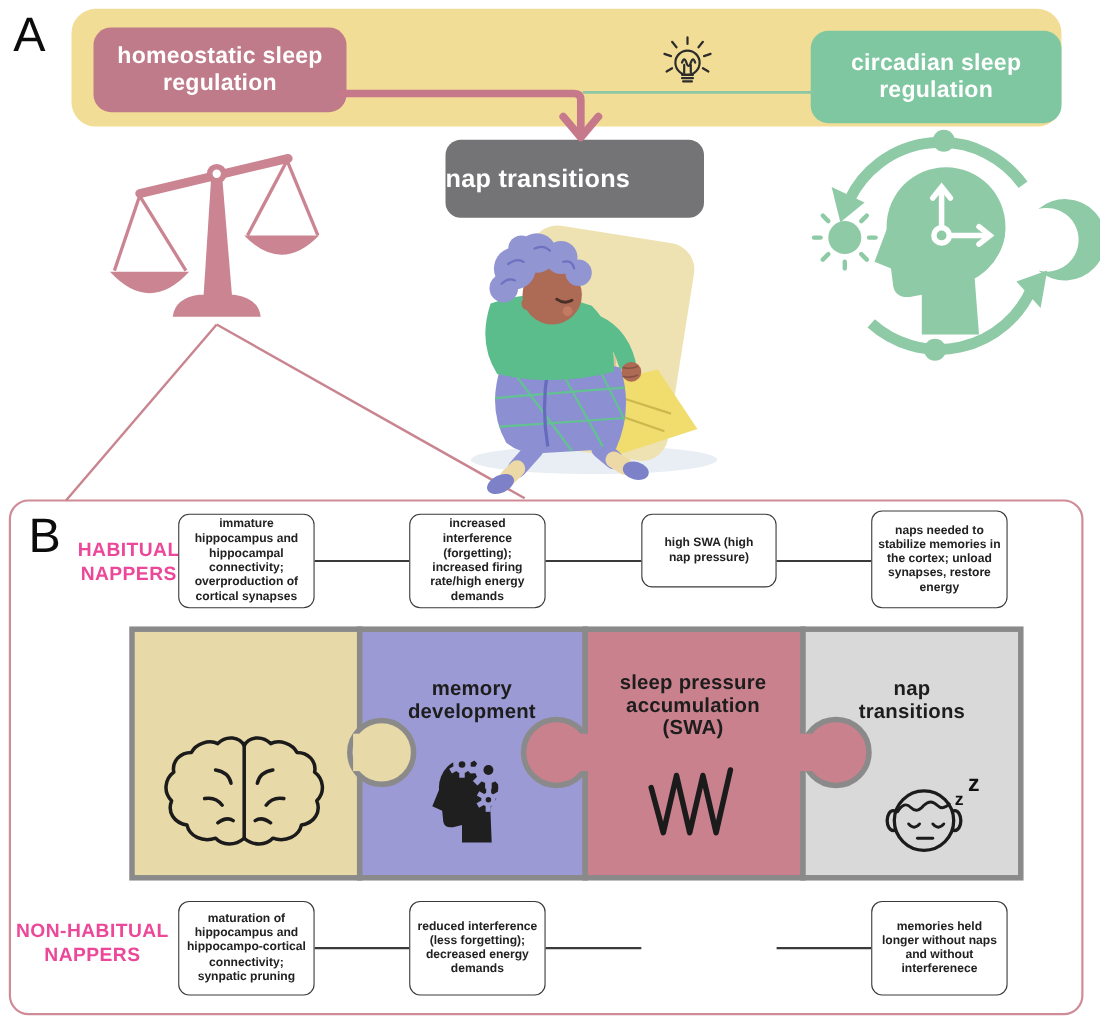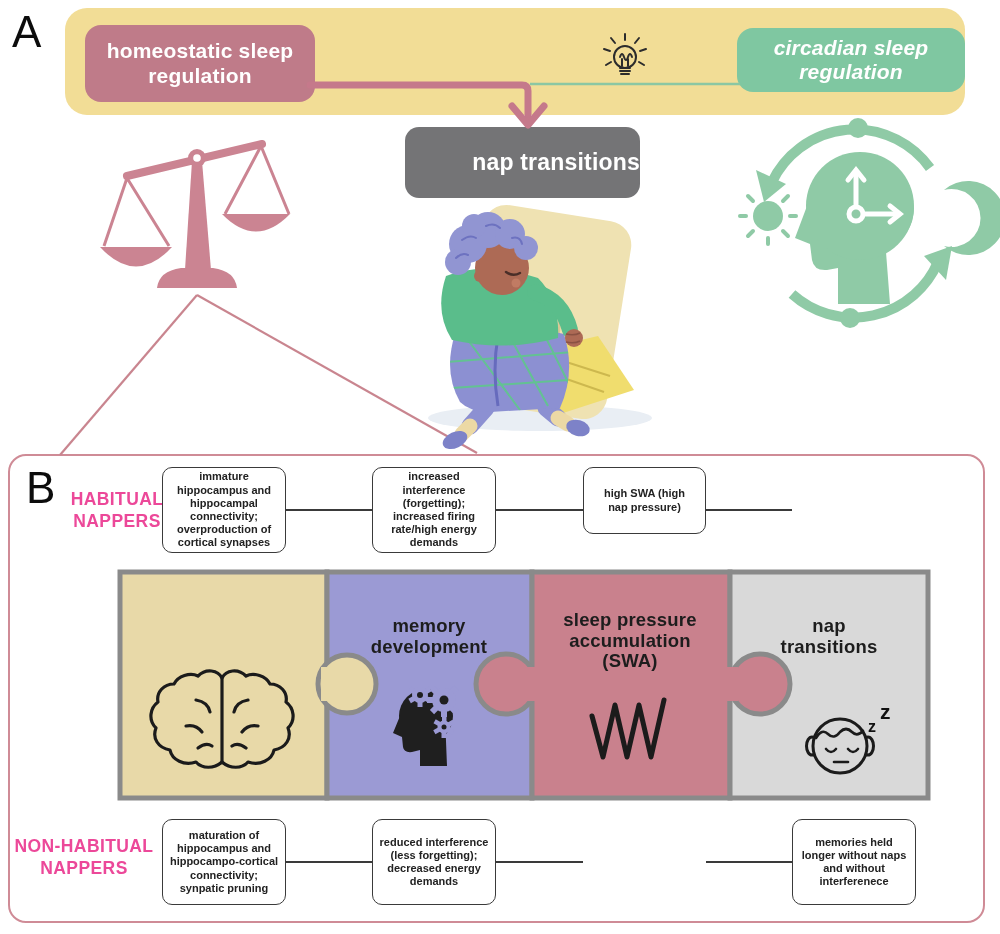--- a/index.html
+++ b/index.html
@@ -1,24 +1,24 @@
 <!DOCTYPE html>
 <html><head>
 <meta charset="utf-8">
 <style>
   html,body{margin:0;padding:0;background:#fff;}
   .stage{position:relative;width:1000px;height:934px;background:#ffffff;
          font-family:"Liberation Sans",sans-serif;overflow:hidden;}
   .abs{position:absolute;}
   .panelLabel{font-size:44px;color:#0c0c0c;font-weight:400;z-index:6;line-height:1;}
   .banner{left:65px;top:8px;width:900px;height:107px;background:#f2dd96;border-radius:22px;z-index:1;}
-  .pill{display:flex;align-items:center;justify-content:flex-end;text-align:center;
+  .pill{display:flex;align-items:center;justify-content:flex-start;text-align:center;
         font-weight:700;color:#fff;z-index:2;letter-spacing:.2px;}
   .pill-pink{left:85px;top:25px;width:230px;height:77px;background:#bf7b89;border-radius:16px;font-size:21px;line-height:1.15;}
-  .pill-green{left:737px;top:28px;width:228px;height:64px;background:#7fc7a1;border-radius:16px;font-size:21px;line-height:1.15;font-style:italic;}
+  .pill-green{left:737px;top:28px;width:228px;height:84px;background:#7fc7a1;border-radius:16px;font-size:21px;line-height:1.15;}
   .pill-gray{left:405px;top:127px;width:235px;height:71px;background:#747476;border-radius:14px;font-size:23px;}
   .envRow{left:352px;top:28px;width:296px;height:62px;display:flex;align-items:center;justify-content:flex-end;
           gap:2px;z-index:2;color:#3f3f3f;font-weight:700;font-size:22px;letter-spacing:.2px;}
   svg.art{left:0;top:0;z-index:3;pointer-events:none;}
   .borderB{left:8px;top:454px;width:977px;height:469px;border:2.5px solid #cf8b96;border-radius:18px;z-index:1;box-sizing:border-box;}
   .rowLabel{z-index:4;font-weight:700;font-size:17.5px;color:#ec4899;text-align:center;line-height:1.25;letter-spacing:.4px;}
   .sbox{z-index:4;background:#fff;border:1.6px solid #3a3a3a;border-radius:10px;display:flex;align-items:center;
         justify-content:center;text-align:center;font-size:11px;font-weight:600;color:#222;
         line-height:1.2;padding:3px 4px;box-sizing:border-box;}
   .sbox.np{padding:3px 16px;}
@@ -57,20 +57,21 @@
 
   <div class="abs borderB"></div>
   <div class="abs panelLabel" style="left:26px;top:466px;">B</div>
 
   <div class="abs rowLabel" style="left:42px;top:489px;width:150px;">HABITUAL NAPPERS</div>
   <div class="abs rowLabel" style="left:5px;top:836px;width:158px;">NON-HABITUAL NAPPERS</div>
 
   <div class="abs sbox" style="left:162px;top:467px;width:124px;height:86px;">immature hippocampus and hippocampal connectivity; overproduction of cortical synapses</div>
   <div class="abs sbox" style="left:372px;top:467px;width:124px;height:86px;">increased interference (forgetting); increased firing rate/high energy demands</div>
   <div class="abs sbox np" style="left:583px;top:467px;width:123px;height:67px;">high SWA (high nap pressure)</div>
+  <div class="abs sbox" style="left:792px;top:464px;width:124px;height:89px;">naps needed to stabilize memories in the cortex; unload synapses, restore energy</div>
 
   <div class="abs sbox" style="left:162px;top:819px;width:124px;height:86px;">maturation of hippocampus and hippocampo-cortical connectivity; synpatic pruning</div>
   <div class="abs sbox" style="left:372px;top:819px;width:124px;height:86px;">reduced interference (less forgetting); decreased energy demands</div>
   <div class="abs sbox" style="left:792px;top:819px;width:124px;height:86px;">memories held longer without naps and without interferenece</div>
 
   <div class="abs ptitle" style="left:358px;top:616px;width:142px;">memory development</div>
   <div class="abs ptitle" style="left:550px;top:610px;width:160px;">sleep pressure accumulation (SWA)</div>
   <div class="abs ptitle" style="left:768px;top:616px;width:122px;">nap transitions</div>
 
   <svg class="abs art" width="1000" height="934" viewBox="0 0 1000 934">

